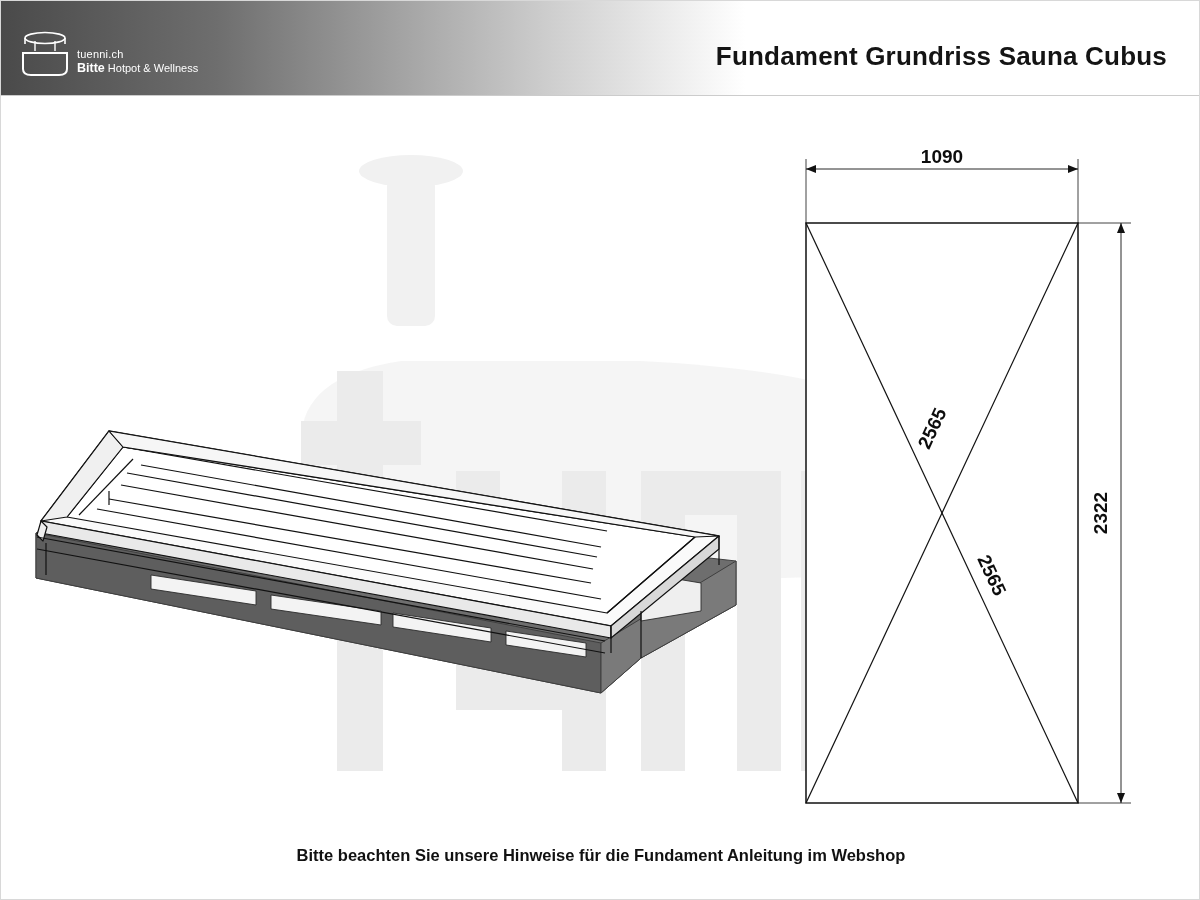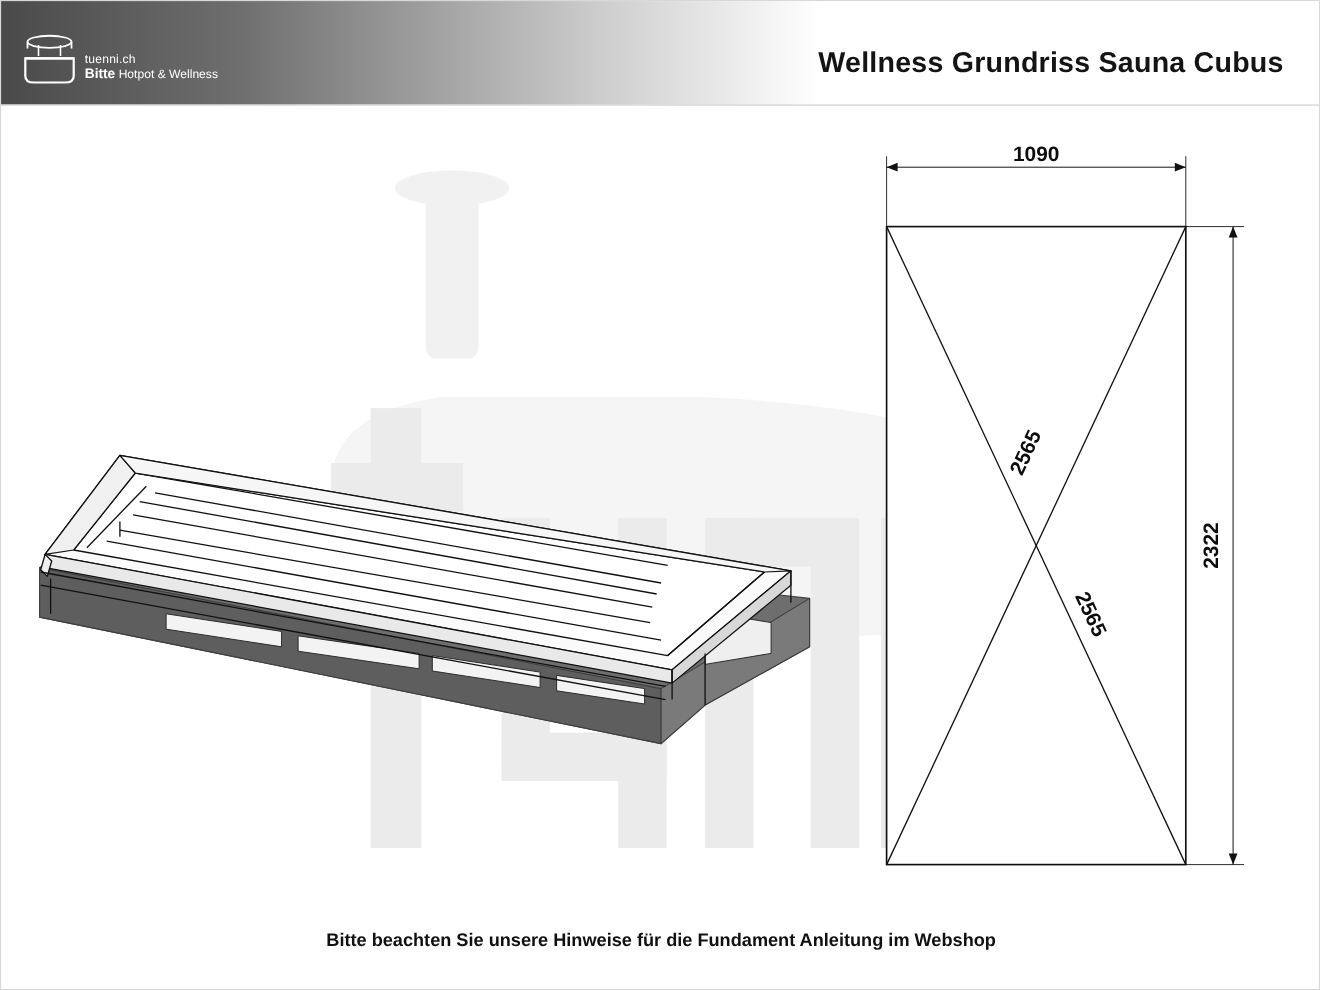--- a/index.html
+++ b/index.html
@@ -82,21 +82,21 @@
     top: 120px;
     width: 660px;
     height: 700px;
     opacity: 1;
     pointer-events: none;
   }
 
   
   #drawing {
     position: absolute;
-    left: 0; top: 95px;
+    left: 0; top: 112px;
     width: 1200px;
     height: 760px;
   }
 
   
   #footer-note {
     position: absolute;
     left: 0;
     top: 845px;
     width: 1200px;
@@ -134,21 +134,21 @@
       </div>
       <div id="logo-text">
         <div class="logo-line1">tuenni.ch</div>
         <div class="logo-line2">
           <b>Bitte</b>
           <span>Hotpot &amp; Wellness</span>
         </div>
       </div>
     </div>
 
-    <div id="title">Wellness Grundriss Sauna Cubus</div>
+    <div id="title">Fundament Grundriss Sauna Cubus</div>
   </div>
   <div id="header-bottom-rule"></div>
 
   <div id="watermark">
     <svg width="660" height="700" viewBox="0 0 660 700" xmlns="http://www.w3.org/2000/svg">
       <g fill="#f1f1f1" stroke="none">
         <ellipse cx="130" cy="50" rx="52" ry="16"></ellipse>
         <rect x="106" y="55" width="48" height="150" rx="10"></rect>
         <path d="M20 320 Q20 255 120 240 L360 240 Q640 255 640 330 Q640 420 560 455 L130 470 Q20 430 20 320 Z" opacity="0.75"></path>
       </g>

